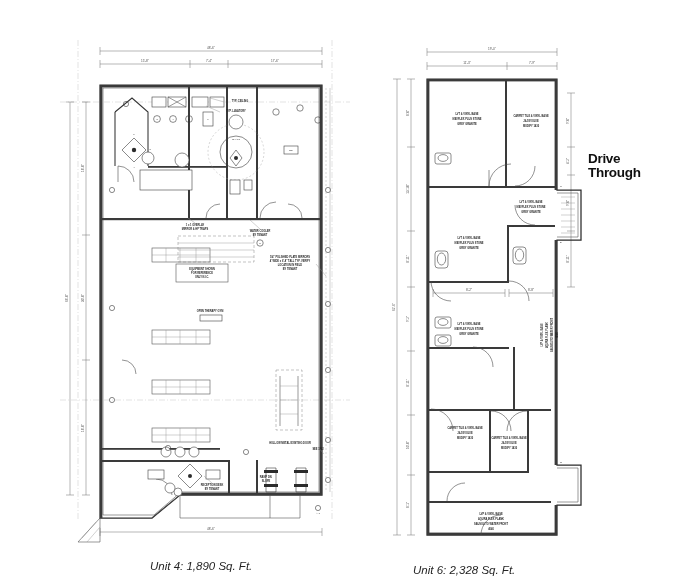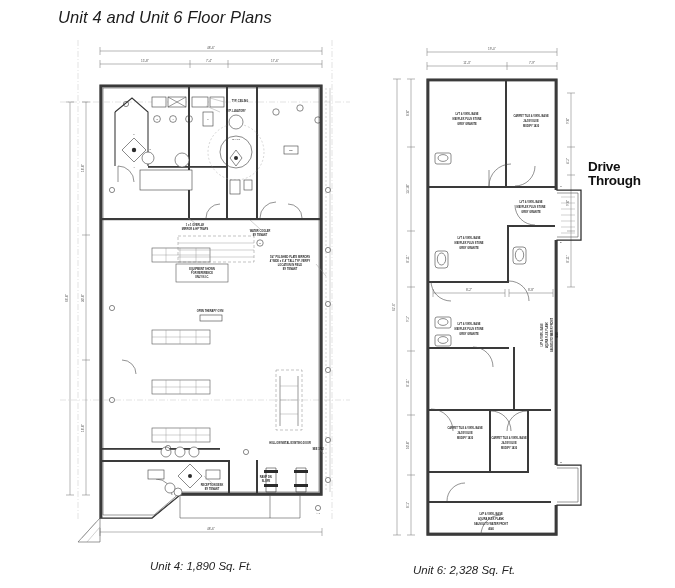--- a/index.html
+++ b/index.html
@@ -80,37 +80,36 @@
   }
   text.tag {
     font-family: "Liberation Sans", sans-serif;
     font-size: 2.5px;
     fill: #2b2b2b;
     text-anchor: middle;
   }
   .drive-label {
     position: absolute;
     left: 588px;
-    top: 160px;
+    top: 152px;
     font-family: "Liberation Sans", sans-serif;
     font-size: 13.5px;
     font-weight: bold;
     line-height: 1.02;
     color: #101010;
     letter-spacing: -0.3px;
     white-space: nowrap;
   }
   .drive-label span { display: block; }
 </style>
 </head>
 <body>
 
 <div id="page">
 
-  <div class="page-title">Unit 4 and Unit 6 Floor Plans</div>
 
   <div class="plan-frame" id="plan-left">
     <svg class="plan" viewBox="0 0 290 510" preserveAspectRatio="xMidYMid meet">
 
       <g>
         <line class="w-grid" x1="0" y1="62" x2="290" y2="62"></line>
         <line class="w-grid" x1="0" y1="360" x2="290" y2="360"></line>
         <line class="w-grid" x1="18" y1="0" x2="18" y2="480"></line>
         <line class="w-grid" x1="272" y1="0" x2="272" y2="480"></line>
       </g>

